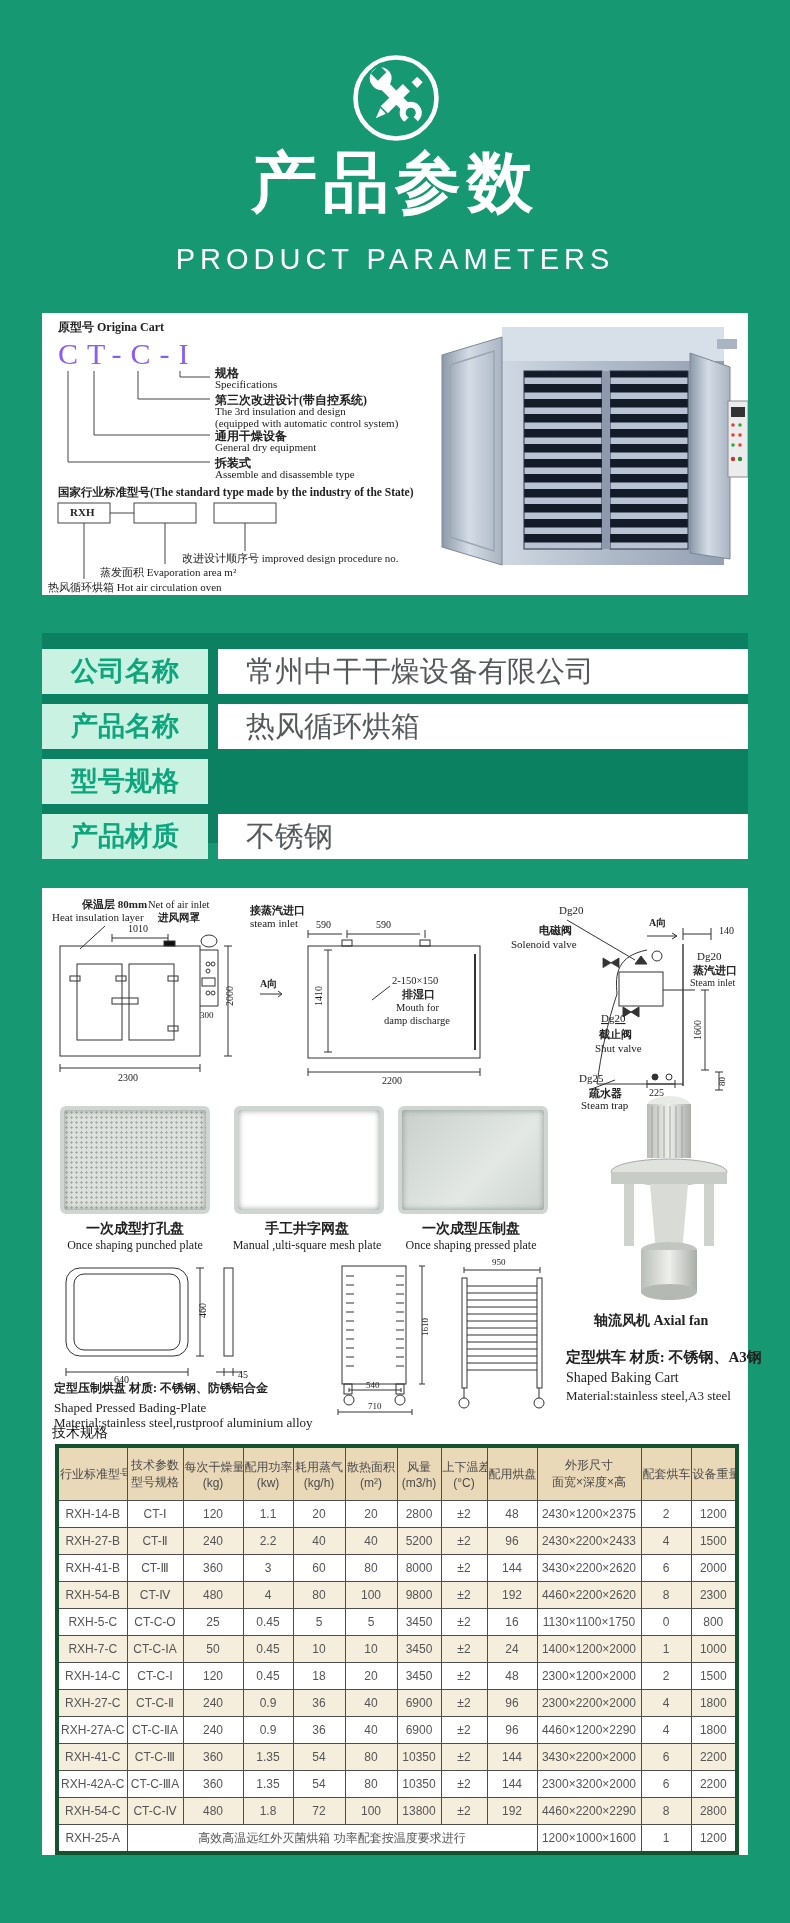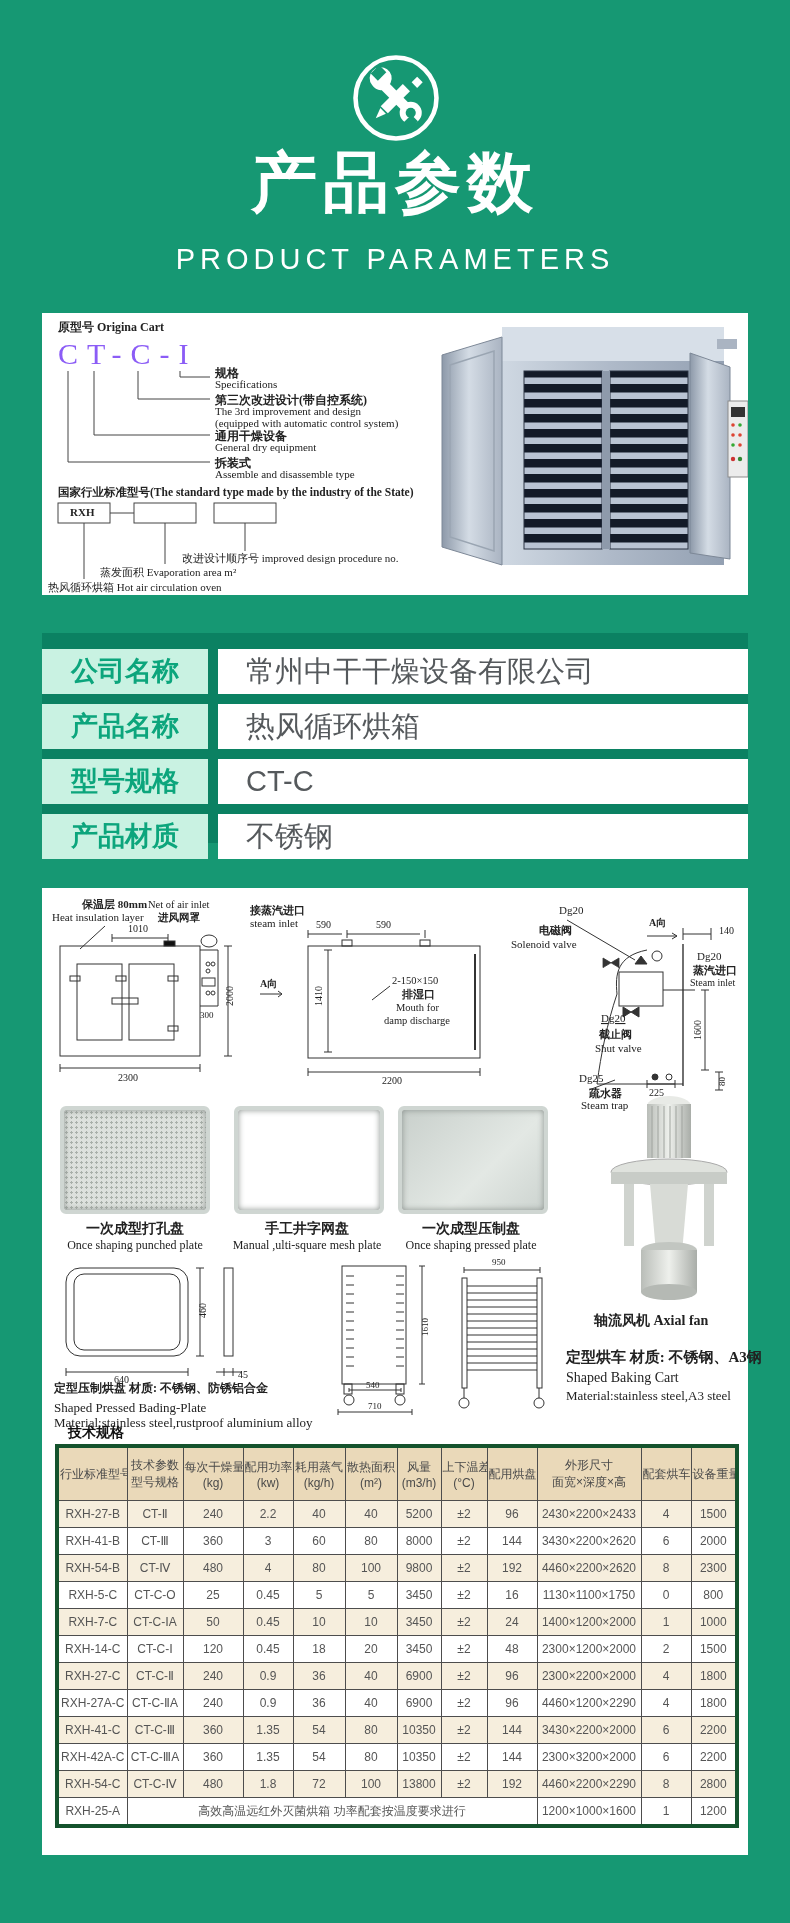--- a/index.html
+++ b/index.html
@@ -37,22 +37,22 @@
         box-shadow:inset 0 0 6px #8a918d;}
   .tray1{background:#dde1dd radial-gradient(#a9b0aa 1px,transparent 1.4px);background-size:5px 5px;}
   .tray2{background:#d3d8d3 repeating-linear-gradient(0deg,transparent 0 26px,#9aa19b 26px 28px),
          repeating-linear-gradient(90deg,transparent 0 26px,#9aa19b 26px 28px);}
   .tray3{background:linear-gradient(135deg,#c9d0cc,#e3e8e4 60%,#cdd4d0);}
   .traycap-cn{position:absolute;font-size:14px;font-weight:bold;text-align:center;width:170px;
               font-family:"Liberation Serif","DejaVu Serif",serif;}
   .traycap-en{position:absolute;font-size:12px;text-align:center;width:178px;
               font-family:"Liberation Serif","DejaVu Serif",serif;}
   .capline{position:absolute;white-space:nowrap;font-family:"Liberation Serif","DejaVu Serif",serif;}
-  .spec-head{position:absolute;left:10px;top:536px;font-size:14px;font-weight:bold;color:#111;
-             font-family:"Liberation Serif","DejaVu Serif",serif;margin-left:16px;}
+  .spec-head{position:absolute;left:10px;top:536px;font-size:14px;font-weight:normal;color:#111;
+             font-family:"Liberation Serif","DejaVu Serif",serif;}
   
   .spec-table{position:absolute;left:13px;top:556px;width:680px;border-collapse:collapse;
               font-size:12px;color:#555;border:4px solid #14532d;table-layout:fixed;padding-left:24px;}
   .spec-table th,.spec-table td{border:1px solid #4d4d4d;text-align:center;padding:0 1px;
               overflow:hidden;white-space:nowrap;}
   .spec-table th{background:#ead9b9;font-weight:normal;height:52px;font-size:12px;color:#4a4a4a;}
   .spec-table td{height:26px;}
   .spec-table tr.beige td{background:#f6eedd;}
   .spec-table tr.white td{background:#fff;}
 </style>
@@ -95,21 +95,21 @@
           <path d="M42 210 V266"></path>
           <path d="M123 210 V251"></path>
           <path d="M203 210 V238"></path>
         </g>
       </svg>
       <span class="t cn" style="left:16px;top:6px;">原型号 Origina Cart</span>
       <span class="modelcode">CT-C-I</span>
       <span class="t cn" style="left:173px;top:52px;">规格</span>
       <span class="t en" style="left:173px;top:65px;">Specifications</span>
       <span class="t cn" style="left:173px;top:79px;">第三次改进设计(带自控系统)</span>
-      <span class="t en" style="left:173px;top:92px;">The 3rd improvement and design</span>
+      <span class="t en" style="left:173px;top:92px;">The 3rd insulation and design</span>
       <span class="t en" style="left:173px;top:104px;">(equipped with automatic control system)</span>
       <span class="t cn" style="left:173px;top:115px;">通用干燥设备</span>
       <span class="t en" style="left:173px;top:128px;">General dry equipment</span>
       <span class="t cn" style="left:173px;top:142px;">拆装式</span>
       <span class="t en" style="left:173px;top:155px;">Assemble and disassemble type</span>
       <span class="t cn" style="left:16px;top:172px;font-size:11.5px;">国家行业标准型号(The standard type made by the industry of the State)</span>
       <span class="t en" style="left:28px;top:193px;font-weight:bold;">RXH</span>
       <span class="t en" style="left:140px;top:238px;">改进设计顺序号 improved design procedure no.</span>
       <span class="t en" style="left:58px;top:252px;">蒸发面积 Evaporation area m²</span>
       <span class="t en" style="left:6px;top:267px;">热风循环烘箱 Hot air circulation oven</span>
@@ -158,21 +158,20 @@
     <div class="irow" style="top:0;">
       <div class="ilabel">公司名称</div>
       <div class="ivalue">常州中干干燥设备有限公司</div>
     </div>
     <div class="irow" style="top:55px;">
       <div class="ilabel">产品名称</div>
       <div class="ivalue">热风循环烘箱</div>
     </div>
     <div class="irow" style="top:110px;">
       <div class="ilabel">型号规格</div>
-      <div class="ivalue">CT-C</div>
     </div>
     <div class="irow" style="top:165px;">
       <div class="ilabel">产品材质</div>
       <div class="ivalue">不锈钢</div>
     </div>
   </div>
 
   <div class="panel2">
 
     <svg style="position:absolute;left:8px;top:6px;" width="200" height="200">
@@ -417,20 +416,34 @@
             </th>
             <th>
               <div>配套烘车</div>
             </th>
             <th>
               <div>设备重量</div>
             </th>
           </tr>
         </thead>
       <tbody id="spec-tbody">
+          <tr class="white">
+            <td>RXH-14-B</td>
+            <td>CT-Ⅰ</td>
+            <td>120</td>
+            <td>1.1</td>
+            <td>20</td>
+            <td>20</td>
+            <td>2800</td>
+            <td>±2</td>
+            <td>48</td>
+            <td>2430×1200×2375</td>
+            <td>2</td>
+            <td>1200</td>
+          </tr>
           <tr class="beige">
             <td>RXH-27-B</td>
             <td>CT-Ⅱ</td>
             <td>240</td>
             <td>2.2</td>
             <td>40</td>
             <td>40</td>
             <td>5200</td>
             <td>±2</td>
             <td>96</td>

